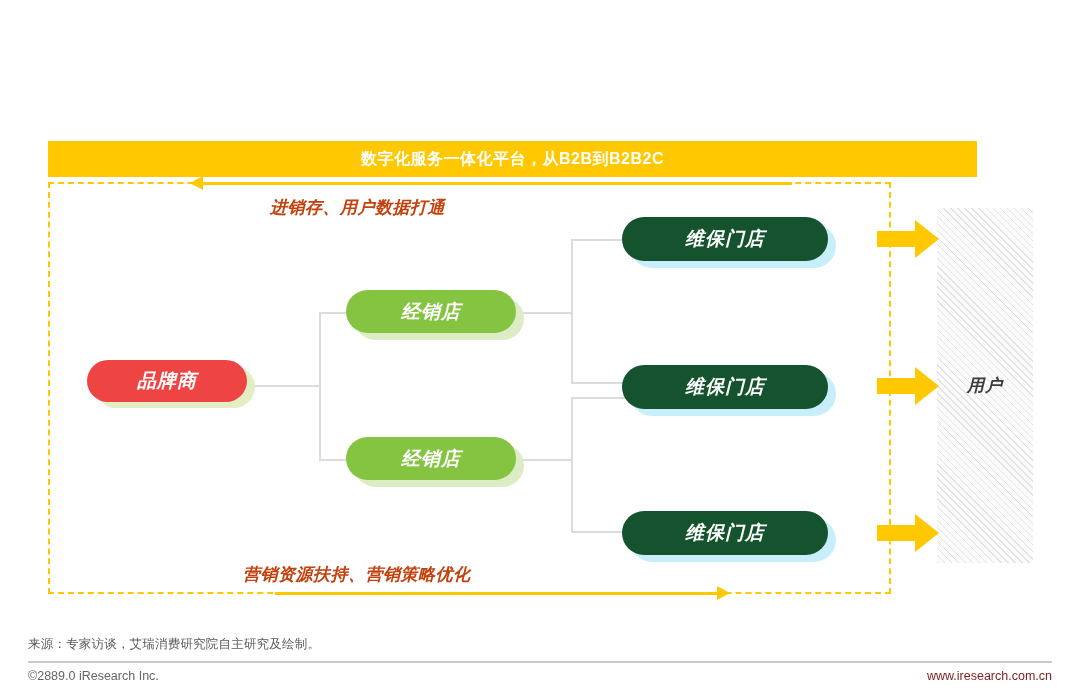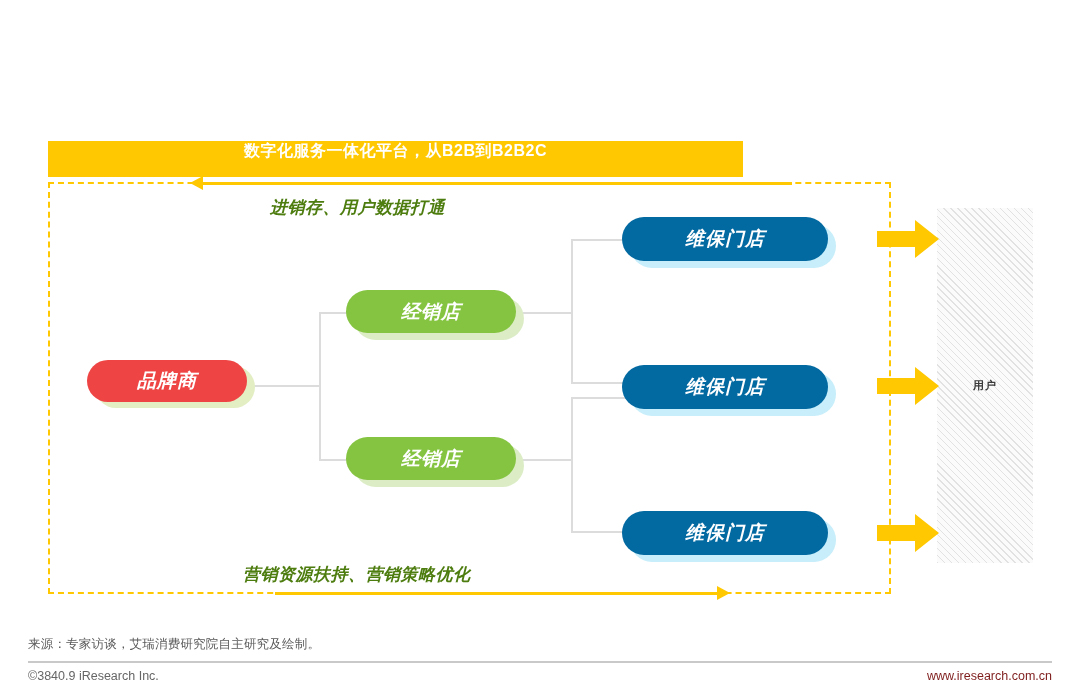--- a/index.html
+++ b/index.html
@@ -21,24 +21,24 @@
     color: #3b3b3b;
     letter-spacing: 1px;
     line-height: 44px;
     white-space: nowrap;
   }
 
   
   .banner {
     position: absolute;
     left: 48px; top: 141px;
-    width: 695px; height: 36px;
+    width: 929px; height: 36px;
     background: #FFC800;
     display: flex;
-    align-items: flex-start;
+    align-items: center;
     justify-content: center;
   }
   .banner-label {
     color: #ffffff;
     font-size: 16px;
     font-weight: bold;
     letter-spacing: 0.5px;
     white-space: nowrap;
   }
 
@@ -71,21 +71,21 @@
   }
   .flow-head.right {
     left: 717px; top: 586px;
     border-top: 7px solid transparent;
     border-bottom: 7px solid transparent;
     border-left: 13px solid #FFC800;
   }
 
   .flow-caption {
     position: absolute;
-    color: #4d7c0f;
+    color: #c2410c;
     font-size: 17px;
     font-weight: bold;
     font-style: italic;
     letter-spacing: 0.5px;
     white-space: nowrap;
     font-family: Liberation Mono, monospace;
   }
   .flow-caption.top    { left: 270px; top: 196px; }
   .flow-caption.bottom { left: 216px; top: 563px; margin-left: 27px; }
 
@@ -115,44 +115,45 @@
   .node-shadow {
     position: absolute;
     border-radius: 999px;
     z-index: 2;
   }
 
   .node.brand  { background: #ef4444; }
   .shadow.brand { background: #E3EEC3; }
   .node.dealer { background: #85C441; }
   .shadow.dealer { background: #DCEDC6; }
-  .node.shop   { background: #0369a1; }
+  .node.shop   { background: #14532d; }
   .shadow.shop { background: #C7EEFA; }
 
   
   .users-panel {
     position: absolute;
     left: 937px; top: 208px;
     width: 96px; height: 355px;
     background-color: #fbfbfb;
     background-image: repeating-linear-gradient(
       45deg,
       #e2e2e2 0px, #e2e2e2 1px,
       #fbfbfb 1px, #fbfbfb 5px
     );
     display: flex;
     align-items: center;
     justify-content: center;
     z-index: 2;
   }
   .users-label {
-    font-size: 11px;
+    font-size: 17px;
     font-weight: bold;
     color: #3b3b3b;
     letter-spacing: 1px;
+    font-style: italic;
   }
 
   
   .block-arrow {
     position: absolute;
     width: 62px; height: 38px;
     z-index: 4;
   }
 
   
@@ -265,16 +266,16 @@
       <polygon points="0,11 38,11 38,0 62,19 38,38 38,27 0,27" fill="#FFC800"></polygon>
     </svg>
   </div>
 
   <div class="users-panel">
     <span class="users-label">用户</span>
   </div>
 
   <div class="source-note">来源：专家访谈，艾瑞消费研究院自主研究及绘制。</div>
   <div class="footer-rule"></div>
-  <div class="copyright">©3840.9 iResearch Inc.</div>
+  <div class="copyright">©2889.0 iResearch Inc.</div>
   <div class="website">www.iresearch.com.cn</div>
 
 </div>
 
 </body></html>

